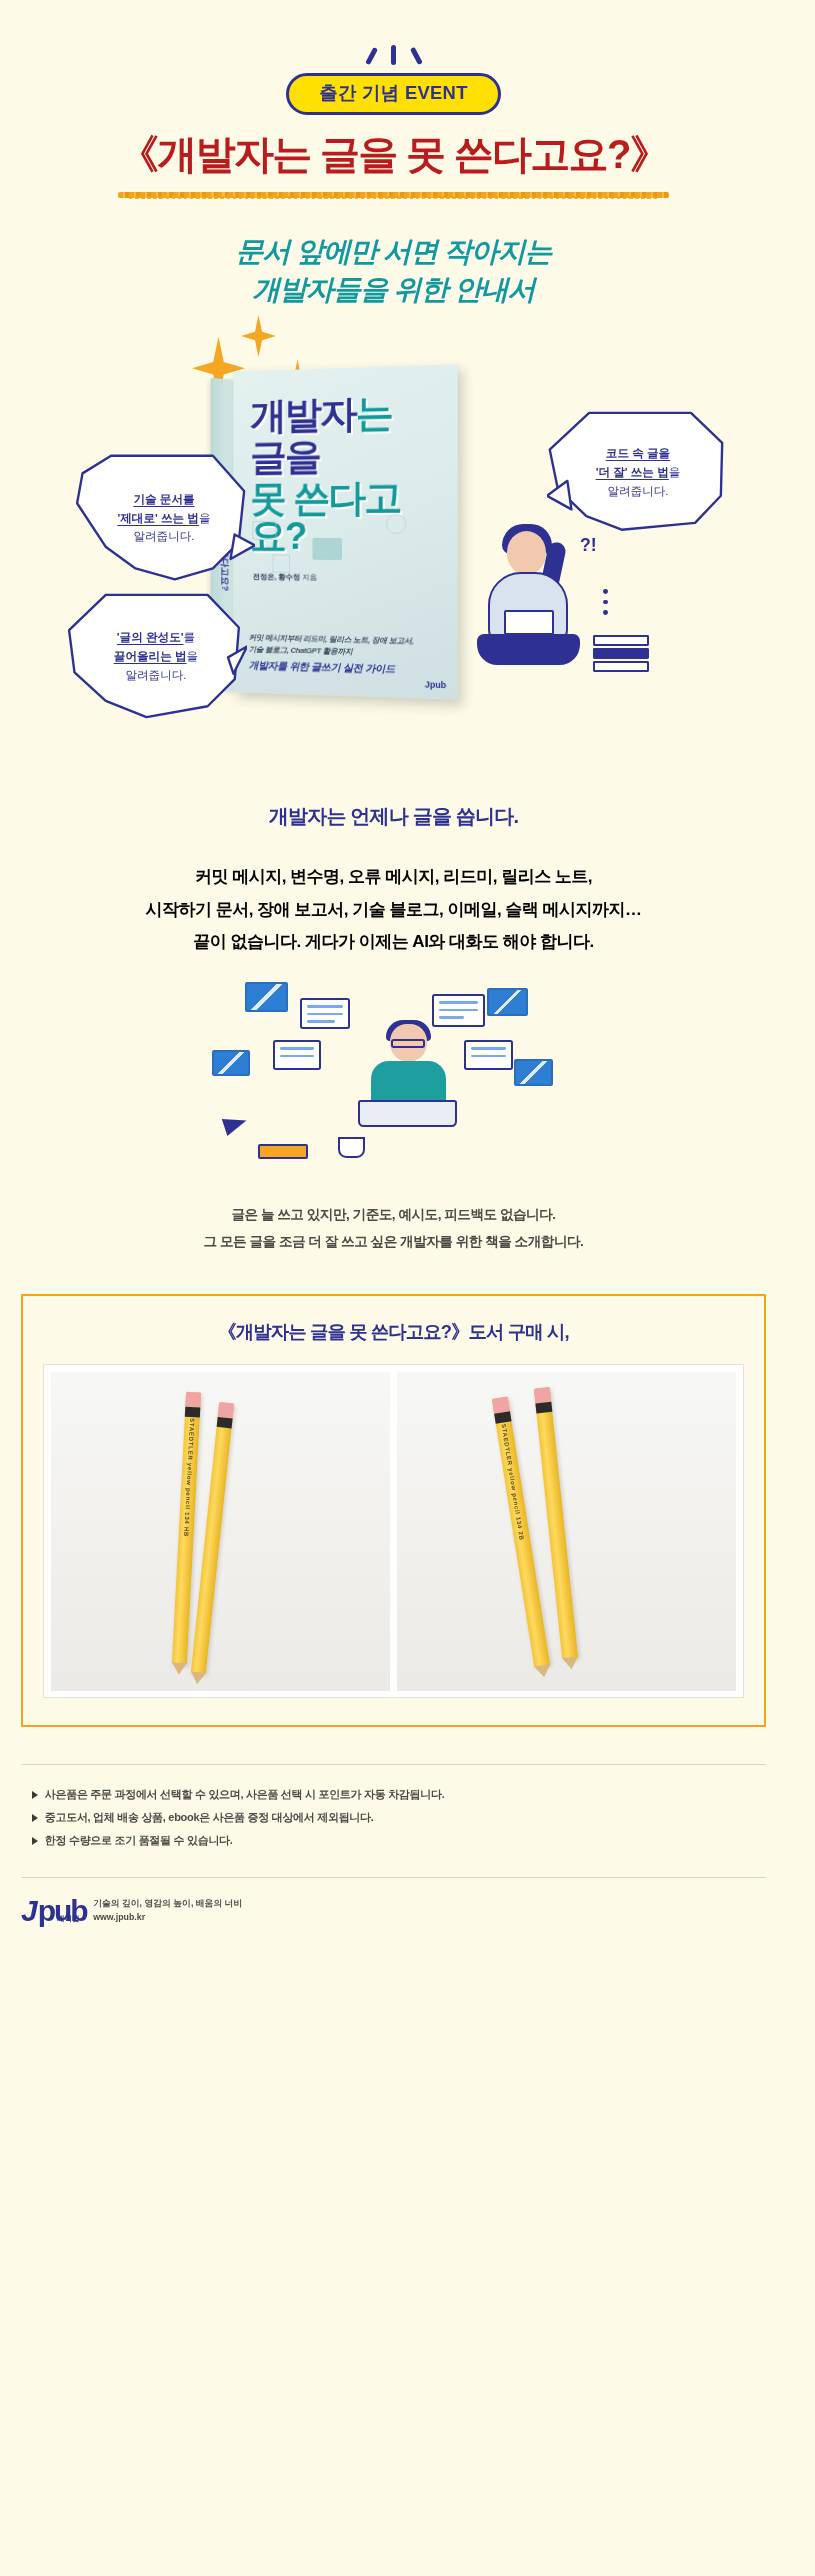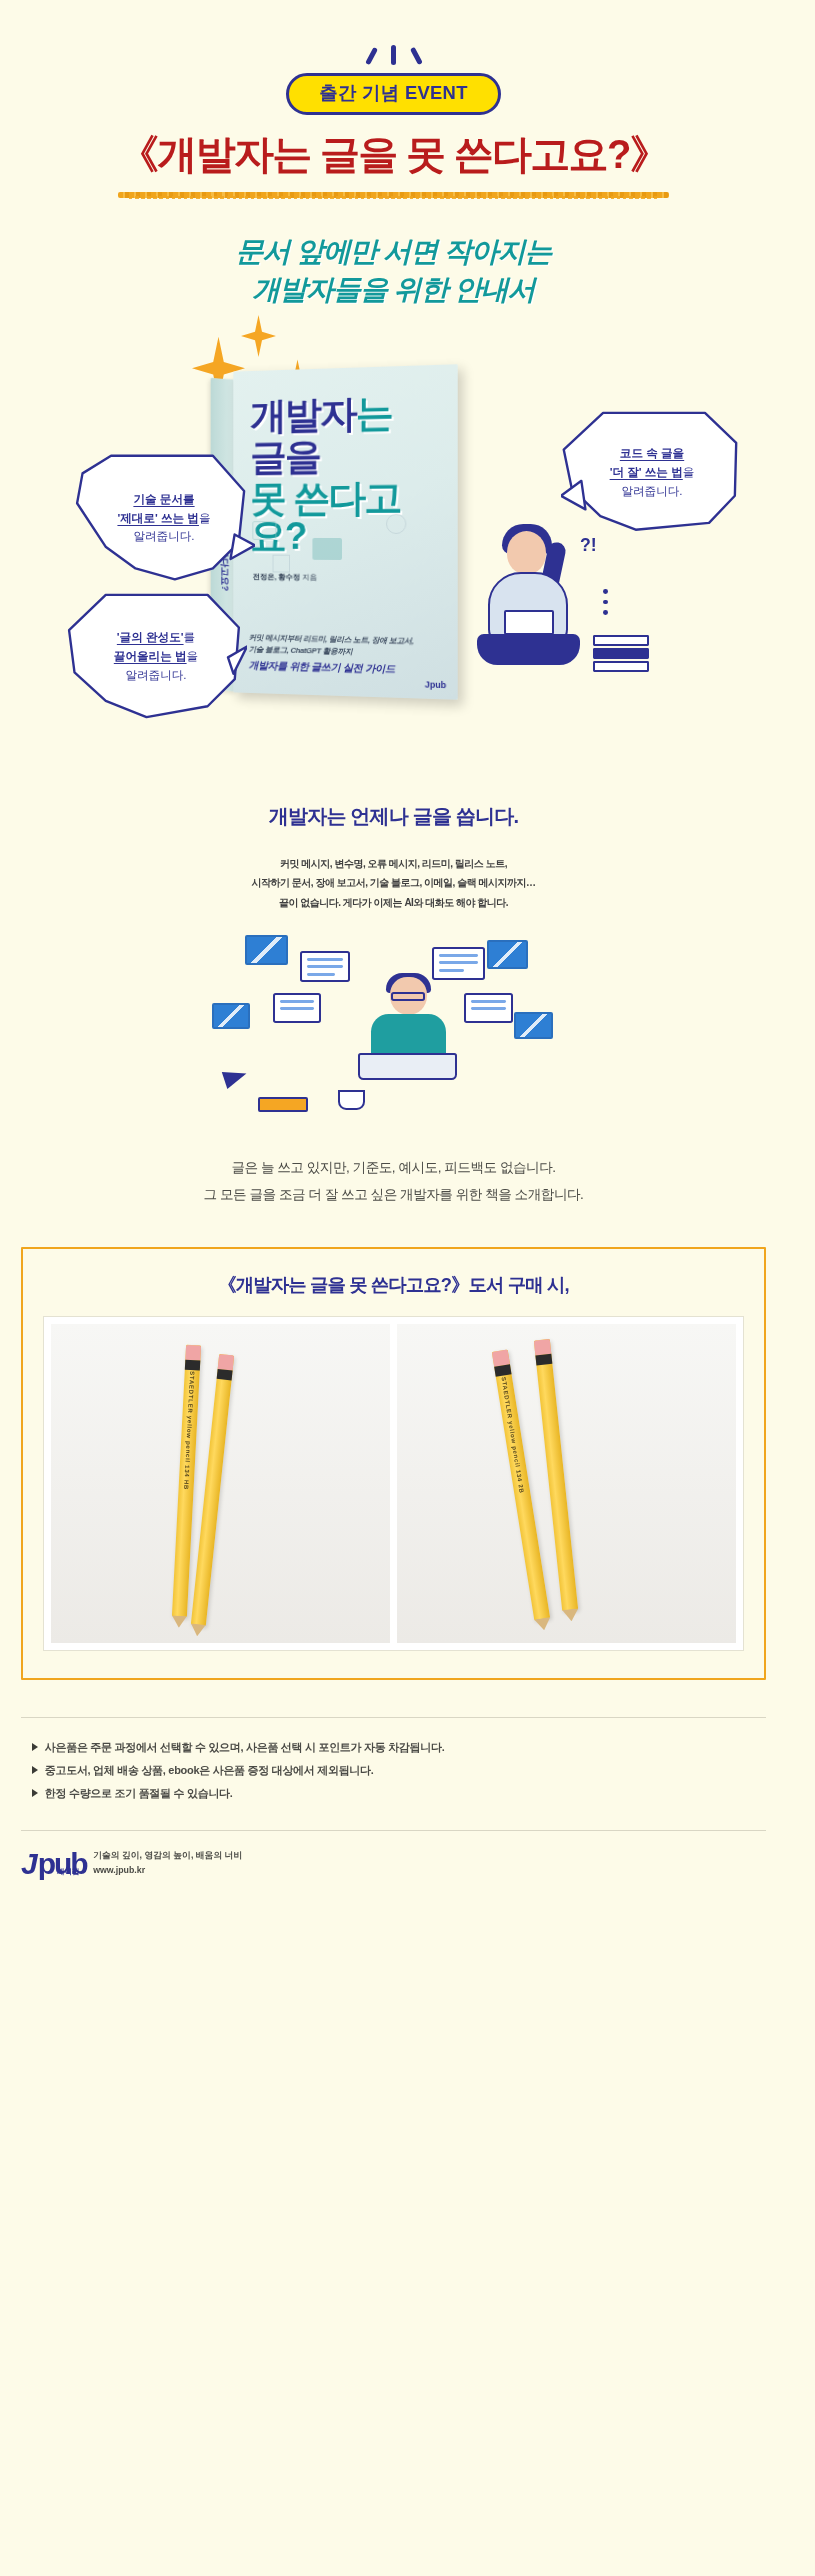--- a/index.html
+++ b/index.html
@@ -196,21 +196,21 @@
   }
   .svg-bubble .txt .n { font-weight: 400; text-decoration: none; }
   .svg-bubble .txt .plain { font-weight: 400; }
 
   
   .copy-block { text-align: center; margin-top: 6.8px; }
   .copy-head {
     font-size: 20px; font-weight: 900; color: #2e3192; letter-spacing: -0.8px;
   }
   .copy-body {
-    margin-top: 24px; font-size: 10px; color: #404040; line-height: 1.92;
+    margin-top: 31px; font-size: 17px; color: #000000; line-height: 1.92;
     font-weight: 700; letter-spacing: -0.5px;
   }
 
   
   .illus2 { position: relative; height: 204px; margin-top: 16.3px; }
   .env {
     position: absolute; background: #2e7fd4; border: 2px solid #2a6fbd;
     border-radius: 2px;
   }
   .env::after {
@@ -237,21 +237,21 @@
     border-left: 23px solid #2e3192; border-top: 9.5px solid transparent;
     border-bottom: 9.5px solid transparent; transform: rotate(-18deg);
   }
   .cup { position: absolute; left: 338px; top: 162px; width: 27px; height: 20.4px;
     border: 2px solid #2e3192; border-radius: 0 0 8.2px 8.2px; background: #fff; }
   .notes { position: absolute; left: 258px; top: 169px; width: 50px; height: 15px;
     background: #f5a623; border: 2px solid #2e3192; border-radius: 2px; }
 
   .copy-block2 { text-align: center; margin-top: 8.2px; }
   .copy-body2 {
-    font-size: 13.6px; color: #4b4b46; line-height: 1.95; font-weight: 400; letter-spacing: -0.5px; margin-top: 23px;
+    font-size: 13.6px; color: #4b4b46; line-height: 1.95; font-weight: 700; letter-spacing: -0.5px; margin-top: 23px;
   }
 
   
   .gift-wrap {
     margin: 39px auto 0; width: 745px;
     border: 2.7px solid #f0a51d; border-radius: 1px;
     background: #fdfbe8; padding: 23px 20.4px 27px;
   }
   .gift-title {
     text-align: center; color: #2e3192; font-weight: 900;
@@ -414,21 +414,21 @@
         <polygon points="56,4 206,4 252,56 244,132 206,170 150,186 92,170 48,138 6,74 14,30" fill="#ffffff" stroke="#2e3192" stroke-width="3.5" stroke-linejoin="round"></polygon>
         <polygon points="238,120 268,136 232,156" fill="#ffffff" stroke="#2e3192" stroke-width="3.5" stroke-linejoin="round"></polygon>
       </svg>
       <div class="txt" style="padding:0 17.7px;">
         <div><span class="u">기술 문서를</span></div>
         <div><span class="u">'제대로' 쓰는 법</span><span class="n">을</span></div>
         <div><span class="plain">알려줍니다.</span></div>
       </div>
     </div>
 
-    <div class="svg-bubble" style="left:561px; top:90px; width:182px; height:124px;">
+    <div class="svg-bubble" style="left:547px; top:90px; width:182px; height:124px;">
       <svg width="182" height="124" viewBox="0 0 268 182" aria-hidden="true">
         <polygon points="62,4 212,4 258,48 256,126 218,166 110,176 58,156 16,116 4,58" fill="#ffffff" stroke="#2e3192" stroke-width="3.5" stroke-linejoin="round"></polygon>
         <polygon points="30,104 0,126 36,146" fill="#ffffff" stroke="#2e3192" stroke-width="3.5" stroke-linejoin="round"></polygon>
       </svg>
       <div class="txt" style="padding:0 17.7px;">
         <div><span class="u">코드 속 글을</span></div>
         <div><span class="u">'더 잘' 쓰는 법</span><span class="n">을</span></div>
         <div><span class="plain">알려줍니다.</span></div>
       </div>
     </div>

